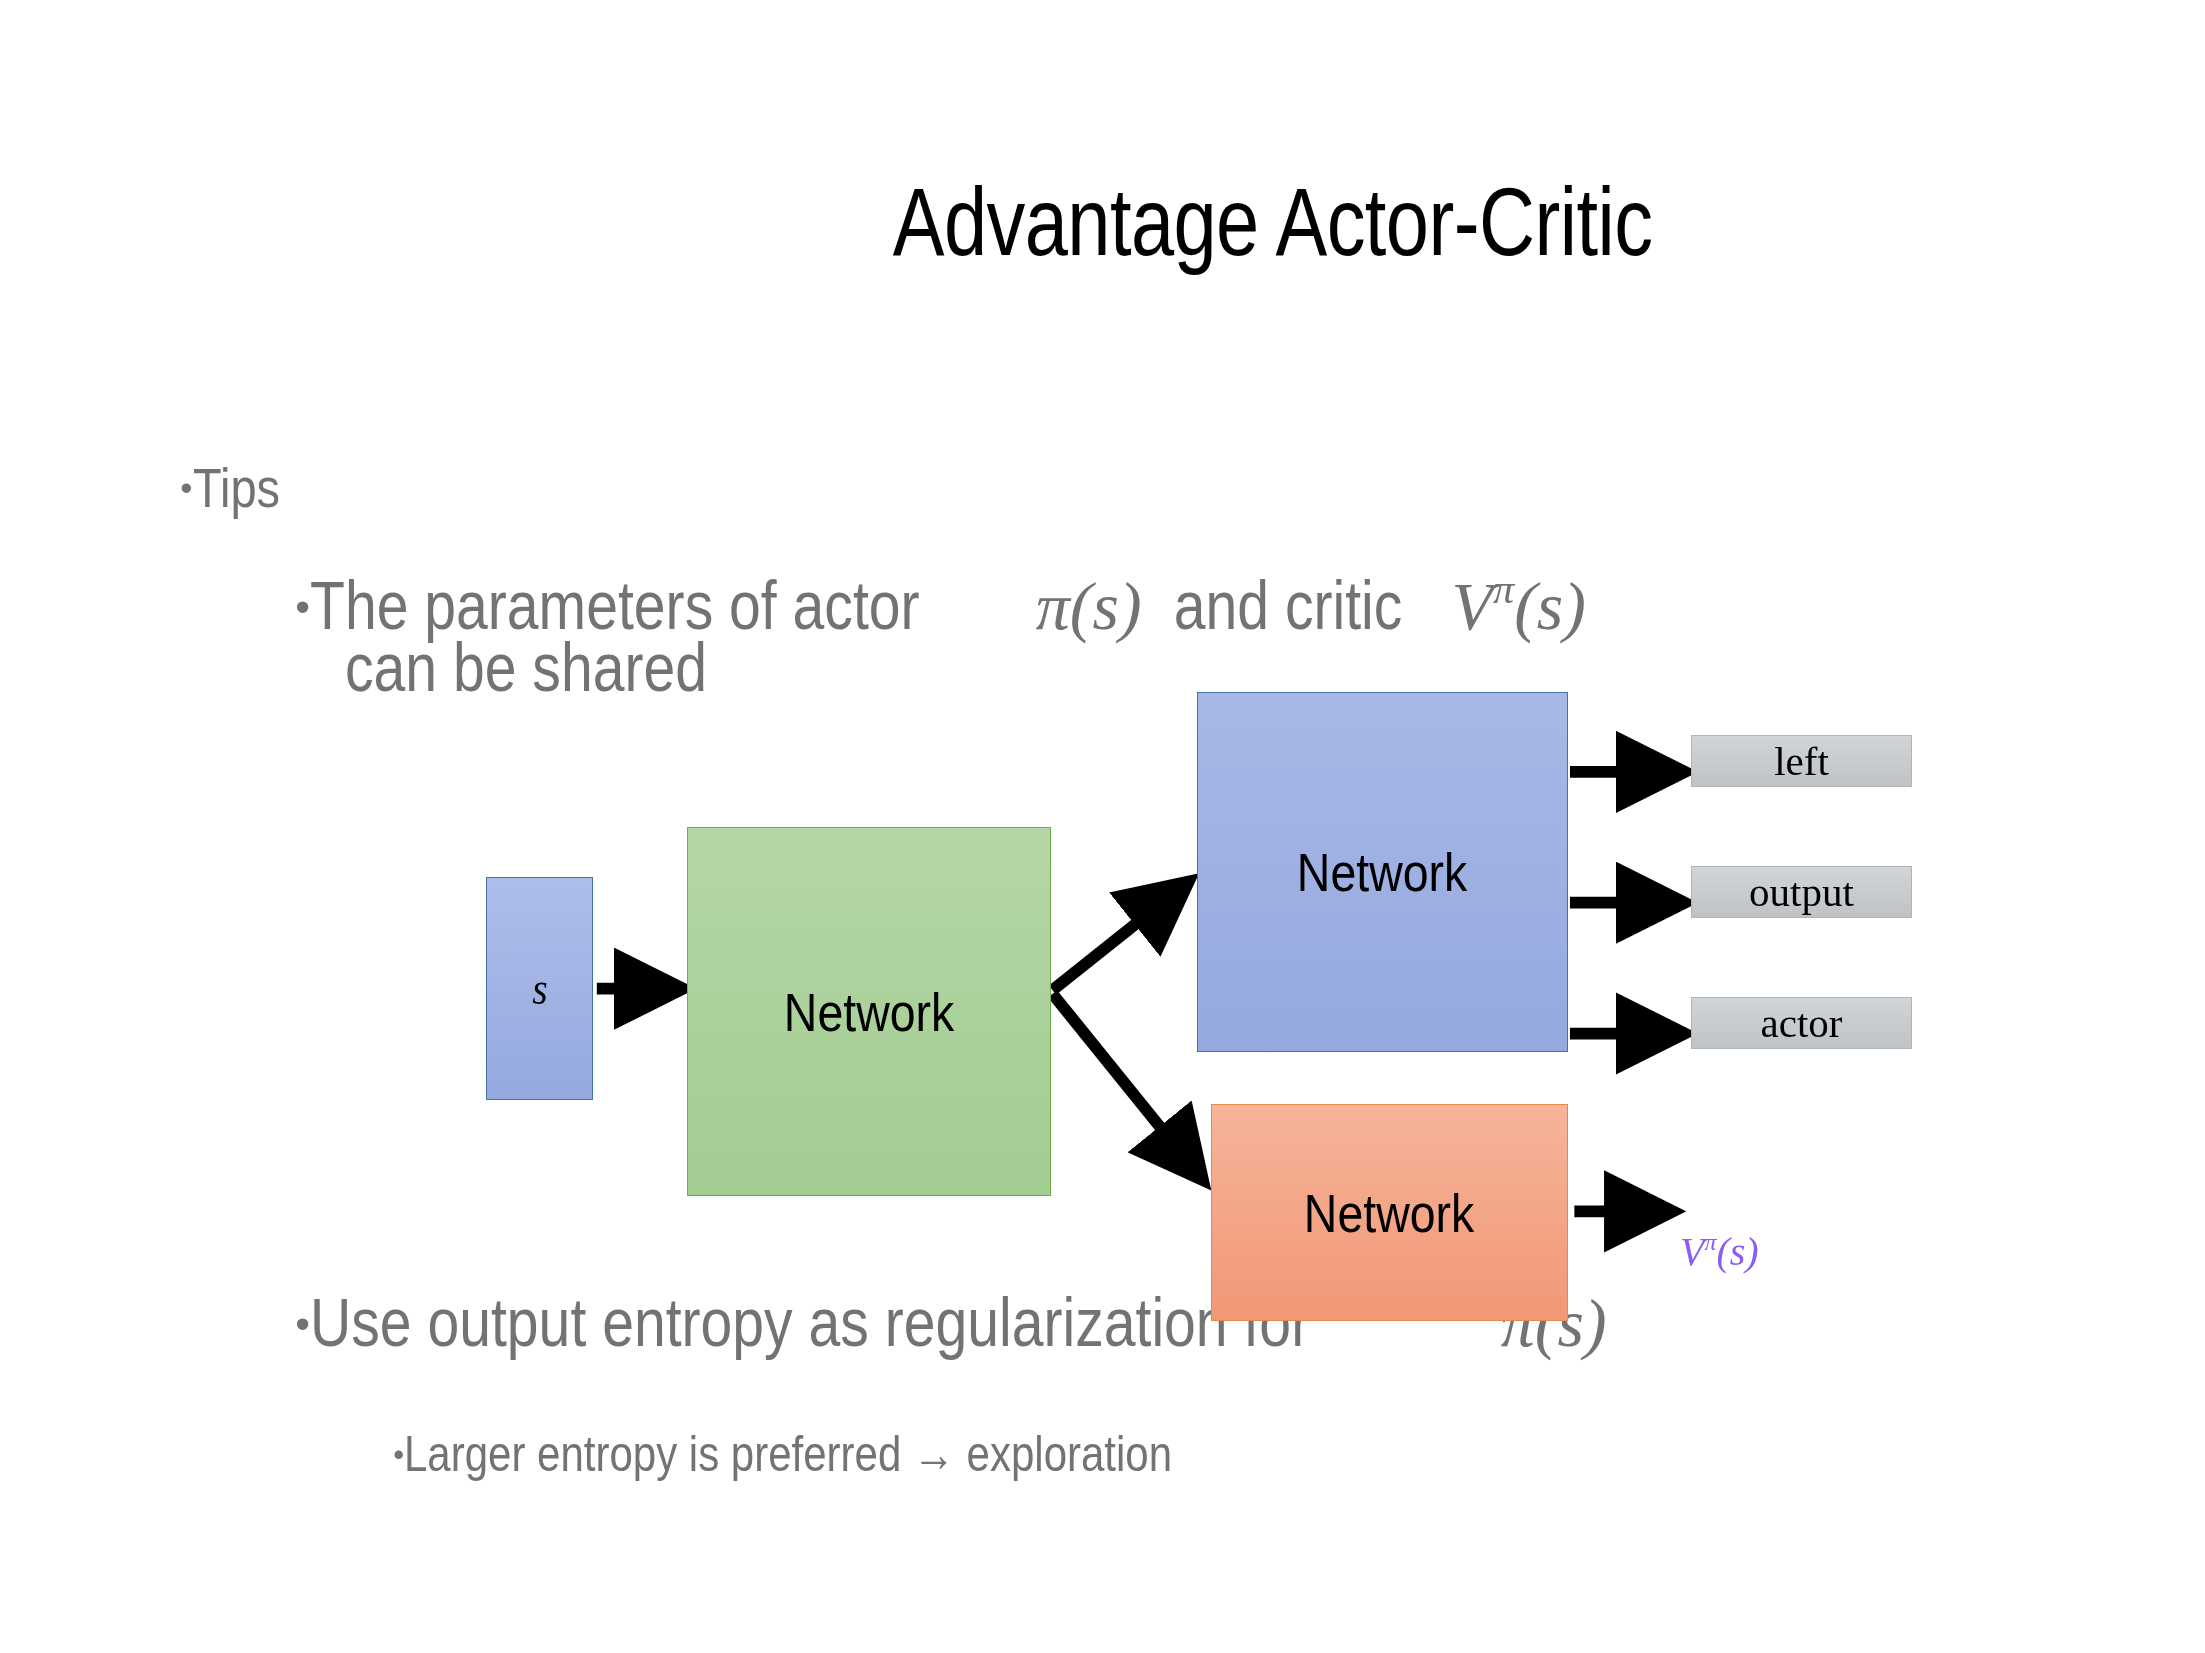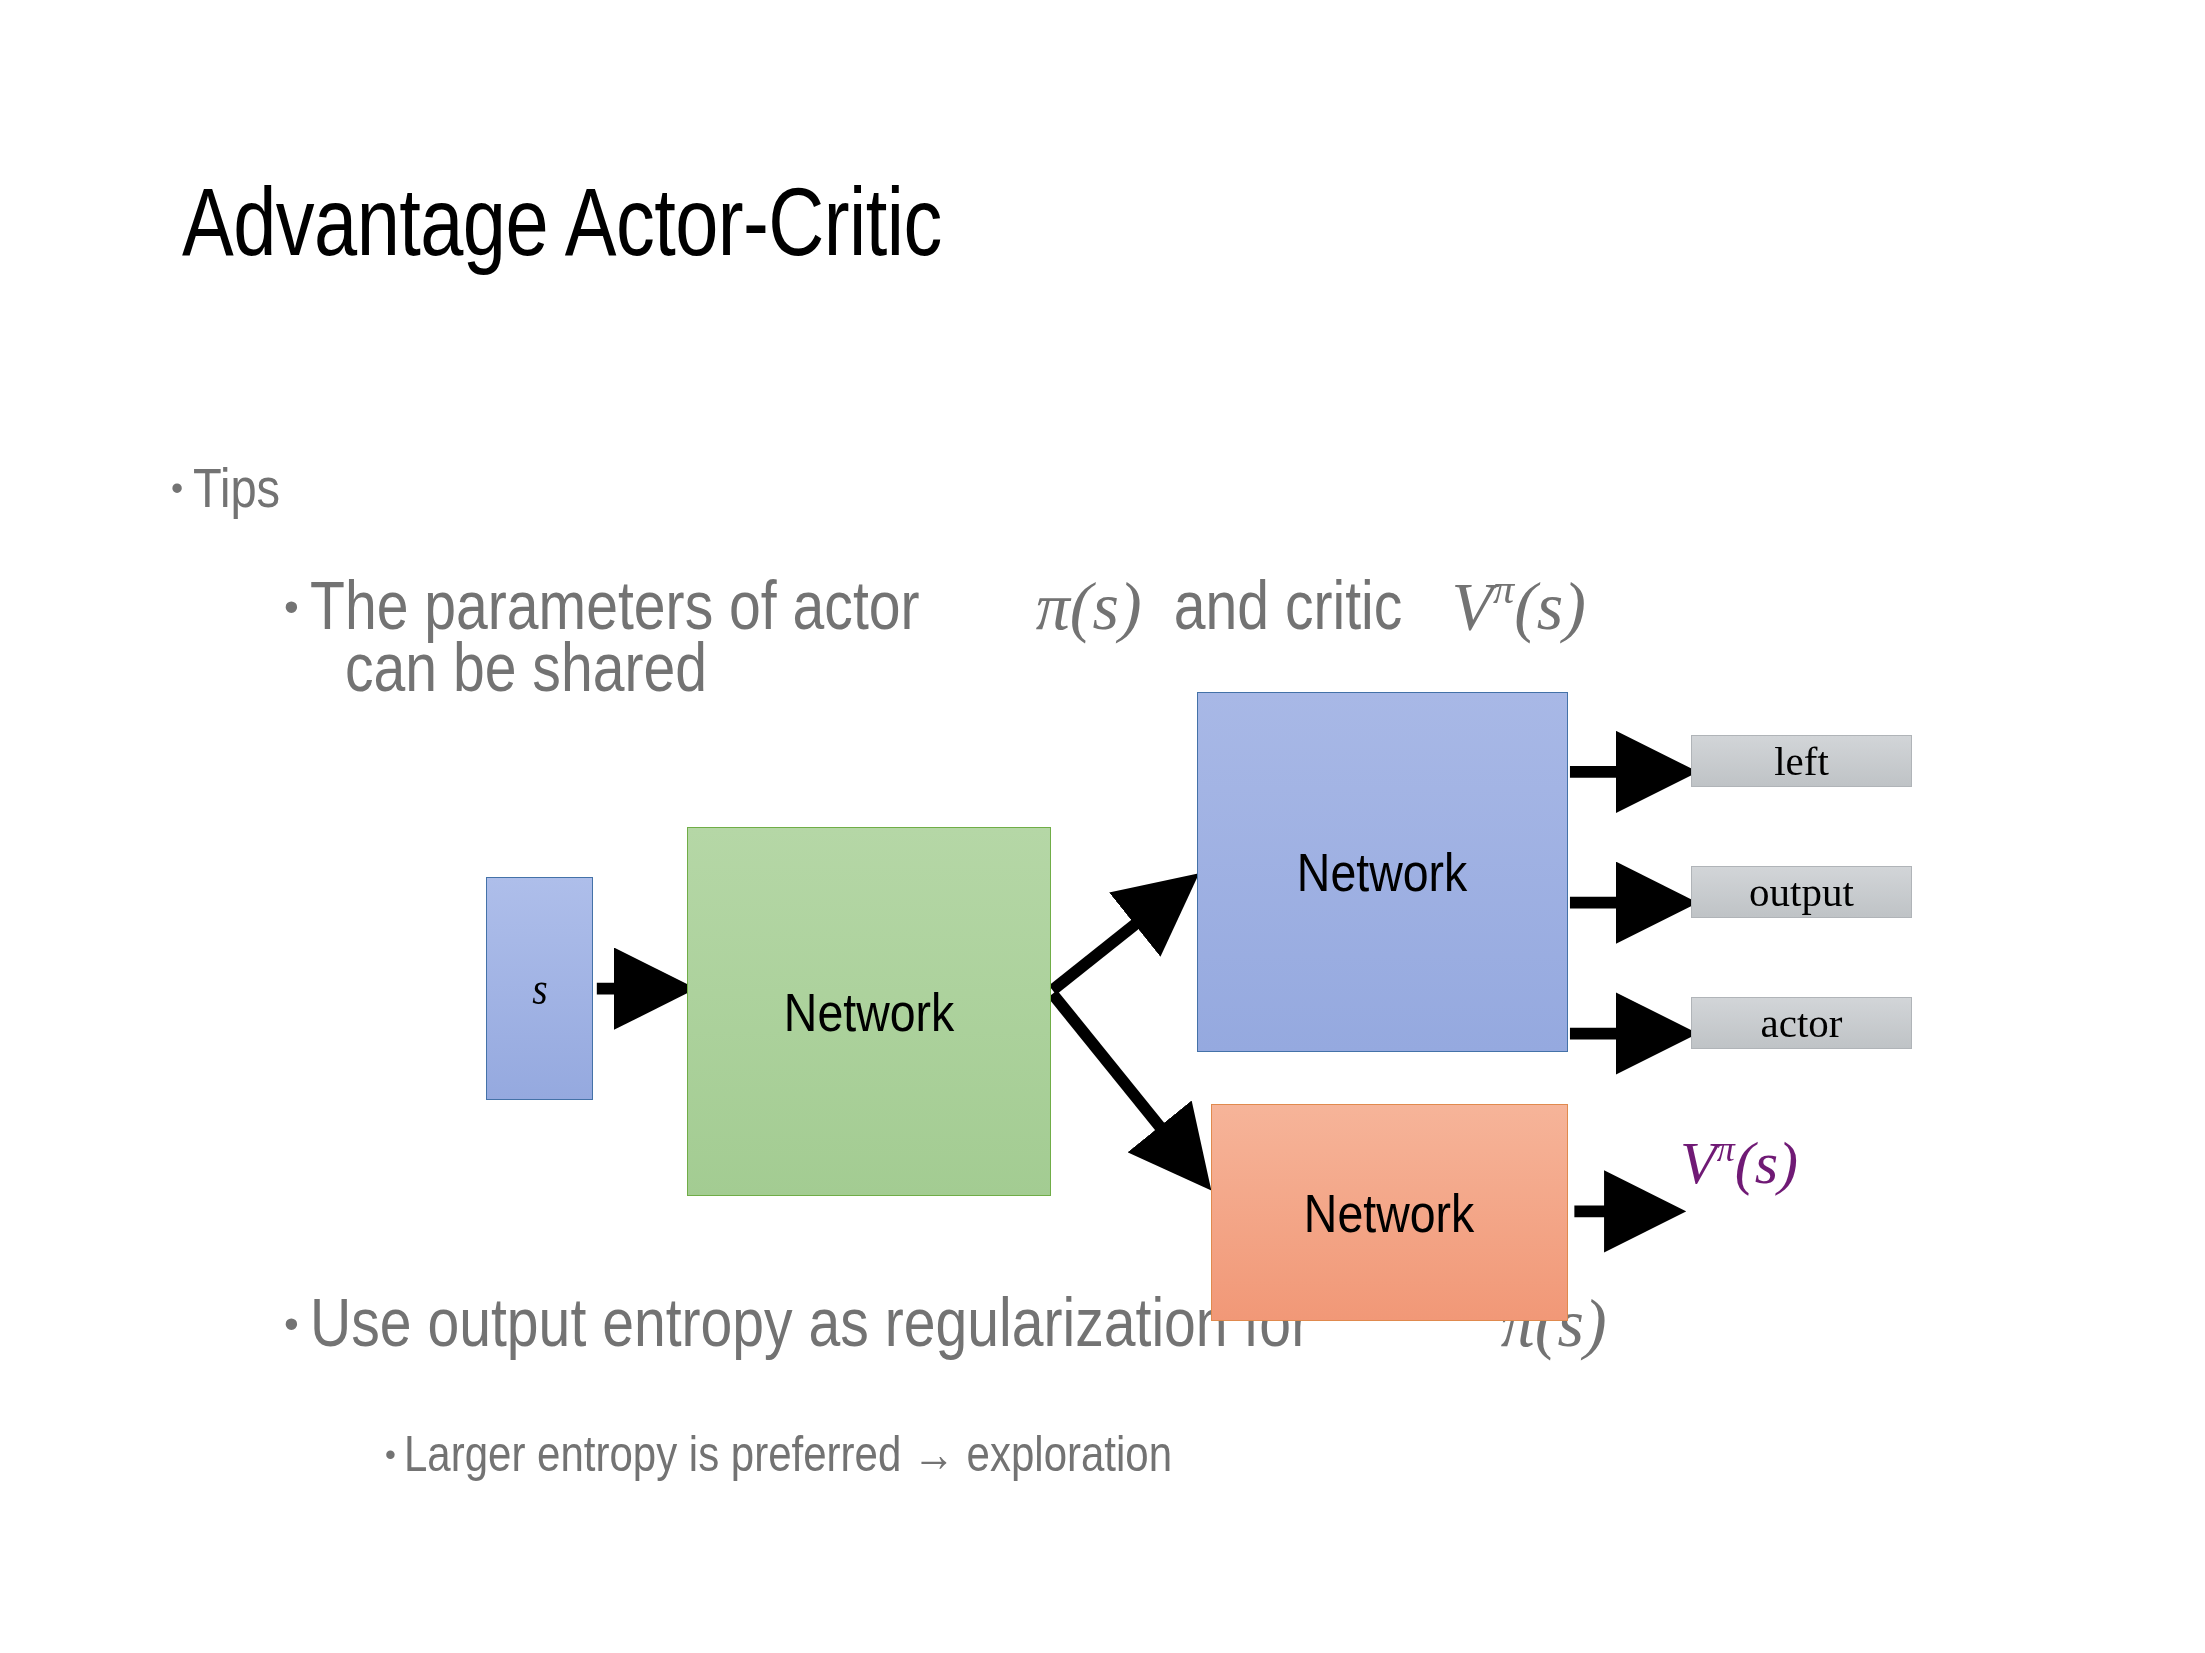--- a/index.html
+++ b/index.html
@@ -8,20 +8,21 @@
     background: #ffffff;
   }
   #slide {
     position: relative;
     width: 2205px;
     height: 1654px;
     background: #ffffff;
     overflow: hidden;
     font-family: "Liberation Sans", sans-serif;
     color: #000000;
+    text-align: right;
   }
 
   
   #title {
     position: absolute;
     left: 182px;
     top: 171px;
     width: 1838px;
     font-family: "Liberation Sans", sans-serif;
     font-size: 97px;
@@ -125,26 +126,26 @@
     font-family: "Liberation Serif", serif;
     font-size: 41px;
   }
   .node-gray .lbl { transform: none; }
   #node-left  { left: 1691px; top: 735px; }
   #node-right { left: 1691px; top: 866px; }
   #node-fire  { left: 1691px; top: 997px; }
 
   #vpi-label {
     position: absolute;
-    left: 1680px; top: 1128px;
+    left: 1680px; top: 1228px;
     font-family: "Liberation Serif", serif;
     font-style: italic;
-    font-size: 60px;
+    font-size: 40px;
     white-space: nowrap;
-    color: #701a75;
+    color: #8b5cf6;
   }
   #vpi-label .sup { font-size: 0.60em; vertical-align: 0.62em; }
 
   svg.arrows { position: absolute; left: 0; top: 0; width: 2205px; height: 1654px; }
 </style>
 </head>
 <body>
 
 <div id="slide">
 

